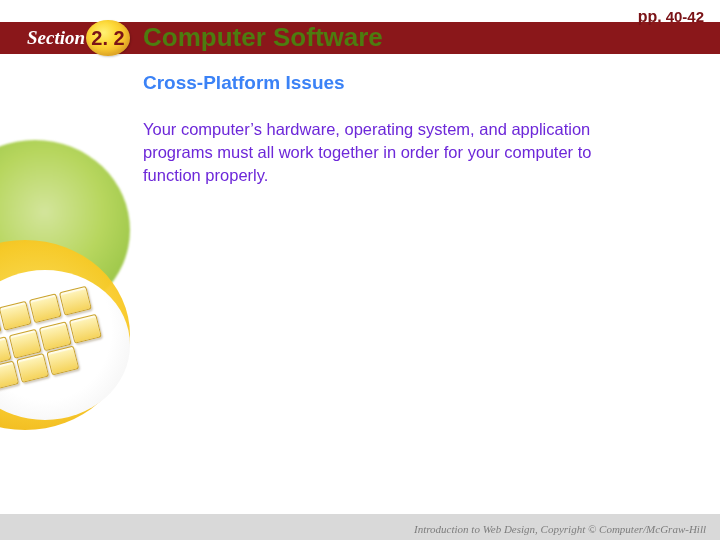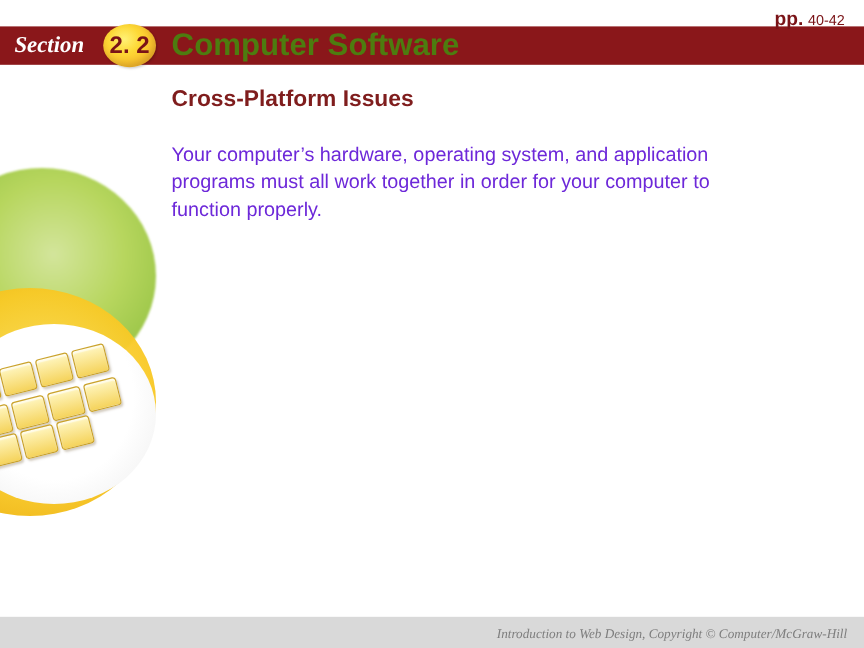--- a/index.html
+++ b/index.html
@@ -19,21 +19,21 @@
     height: 32px;
     background: #8a171a;
   }
   .section-label {
     position: absolute;
     top: 22px;
     left: 0;
     height: 32px;
     display: flex;
     align-items: center;
-    padding-left: 12px;
+    padding-left: 27px;
     color: #fff;
     font-style: italic;
     font-weight: bold;
     font-size: 19px;
     font-family: "Times New Roman", Times, serif;
     z-index: 3;
   }
   .section-badge {
     position: absolute;
     top: 20px;
@@ -62,28 +62,28 @@
     color: #4d7c0f;
   }
   .page-ref {
     position: absolute;
     top: 8px;
     right: 16px;
     font-size: 14px;
     color: #7a1317;
   }
   .page-ref .pp { font-weight: bold; font-size: 16px; }
-  .page-ref .nums { font-weight: normal; font-size: 12px; }
+  .page-ref .nums { font-weight: bold; font-size: 15px; }
   .subtitle {
     position: absolute;
     top: 72px;
     left: 143px;
     font-size: 19px;
     font-weight: bold;
-    color: #7f1d1d;
+    color: #3b82f6;
   }
   .body-text {
     position: absolute;
     top: 118px;
     left: 143px;
     width: 470px;
     font-size: 16.5px;
     line-height: 1.38;
     color: #6d28d9;
   }

